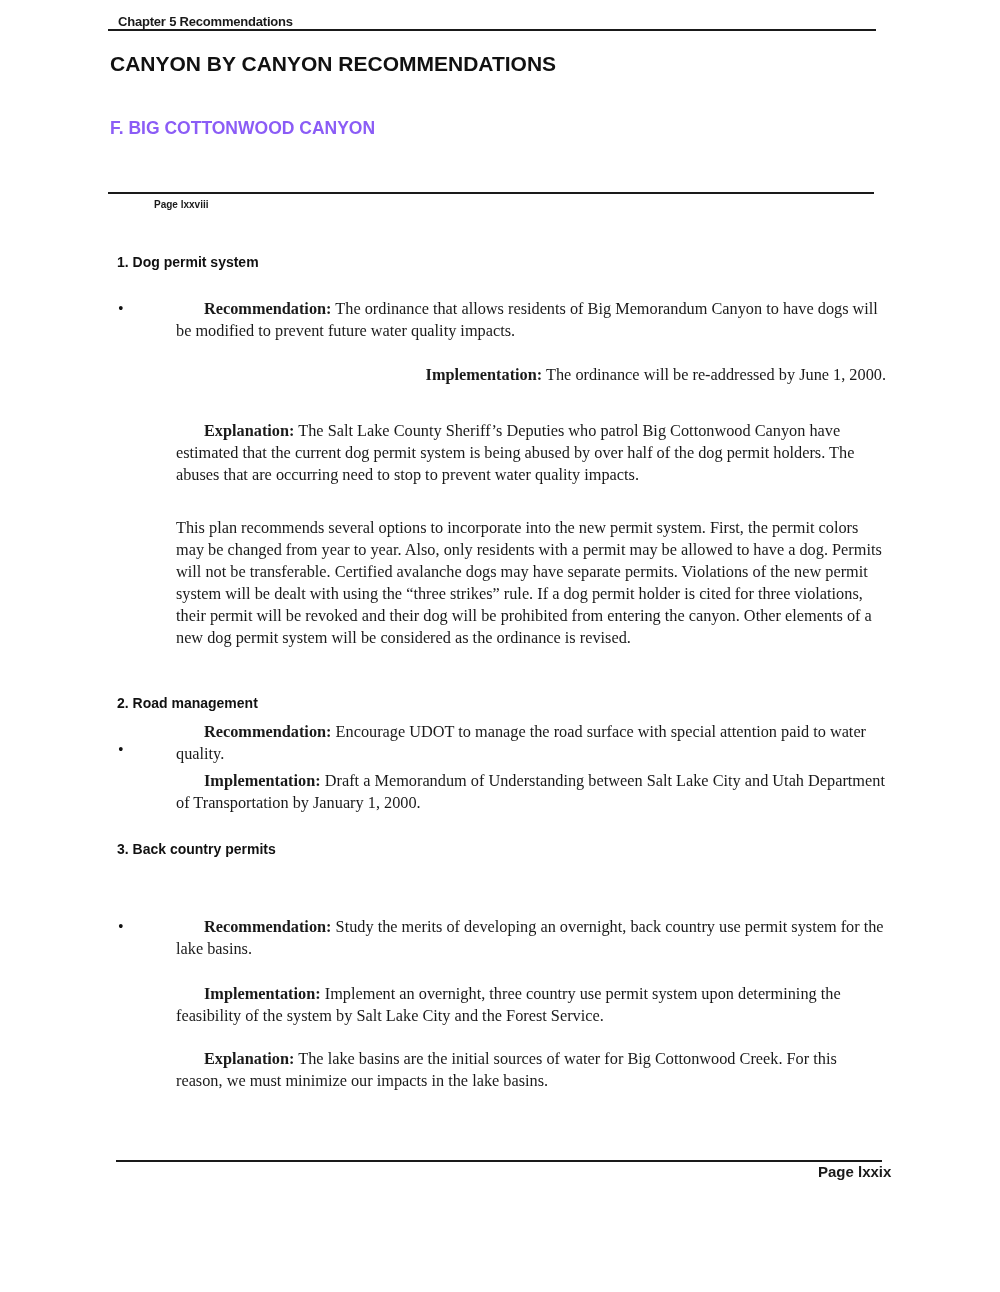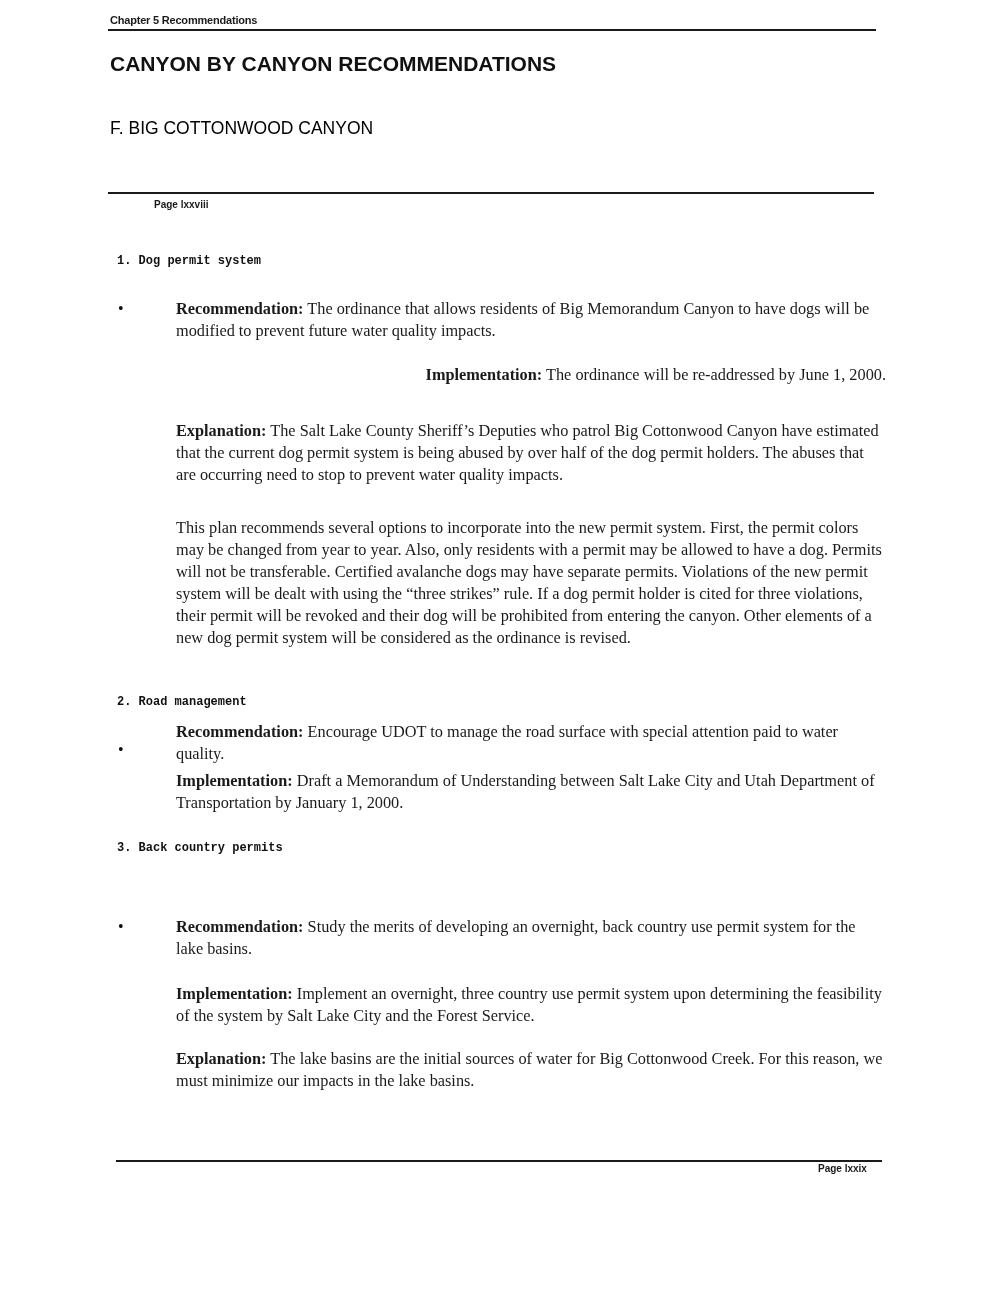--- a/index.html
+++ b/index.html
@@ -1,35 +1,35 @@
 <!DOCTYPE html>
 <html><head>
   <meta charset="utf-8">
   <style>
     html, body { margin: 0; padding: 0; background: #ffffff; }
     body { width: 1000px; height: 1292px; position: relative; overflow: hidden; color: #111; }
     .sans { font-family: "Liberation Sans", sans-serif; }
     .serif { font-family: "Liberation Serif", serif; }
     .abs { position: absolute; }
 
-    .running-head { left: 110px; top: 14px; font-size: 11px; font-weight: bold; letter-spacing: -0.2px; color: #1a1a1a; }
+    .running-head { left: 118px; top: 14px; font-size: 13px; font-weight: bold; letter-spacing: -0.2px; color: #1a1a1a; }
     .rule { height: 2px; background: #1a1a1a; }
     .rule-top { left: 108px; top: 29px; width: 768px; }
     .doc-title { left: 110px; top: 52px; font-size: 21px; font-weight: bold; letter-spacing: 0px; color: #111; }
-    .doc-subtitle { left: 110px; top: 118px; font-size: 17.5px; font-weight: normal; color: #000000; }
+    .doc-subtitle { left: 110px; top: 118px; font-size: 17.5px; font-weight: bold; color: #8b5cf6; }
     .rule-mid { left: 108px; top: 192px; width: 766px; }
     .page-label-top { left: 110px; top: 199px; font-size: 10px; font-weight: bold; color: #1a1a1a; padding-left: 44px; }
 
-    .section-heading { left: 117px; font-size: 12px; font-weight: bold; color: #111; font-family: Liberation Mono, monospace; }
+    .section-heading { left: 117px; font-size: 14px; font-weight: bold; color: #111; }
     .bullet { left: 118px; font-size: 16px; color: #111; }
     .para { left: 176px; width: 710px; font-size: 16.3px; line-height: 22px; color: #1a1a1a; }
-    .para b { font-weight: bold; }
+    .para b { font-weight: bold; margin-left: 28px; }
 
     .rule-bottom { left: 116px; top: 1160px; width: 766px; }
-    .page-label-bottom { left: 818px; top: 1163px; font-size: 10px; font-weight: bold; color: #1a1a1a; }
+    .page-label-bottom { left: 818px; top: 1163px; font-size: 15px; font-weight: bold; color: #1a1a1a; }
   </style>
 </head>
 <body>
 
 <div class="abs sans running-head">Chapter 5  Recommendations</div>
 <div class="abs rule rule-top"></div>
 <div class="abs sans doc-title">CANYON BY CANYON RECOMMENDATIONS</div>
 <div class="abs sans doc-subtitle">F. BIG COTTONWOOD CANYON</div>
 <div class="abs rule rule-mid"></div>
 <div class="abs sans page-label-top">Page lxxviii</div>

